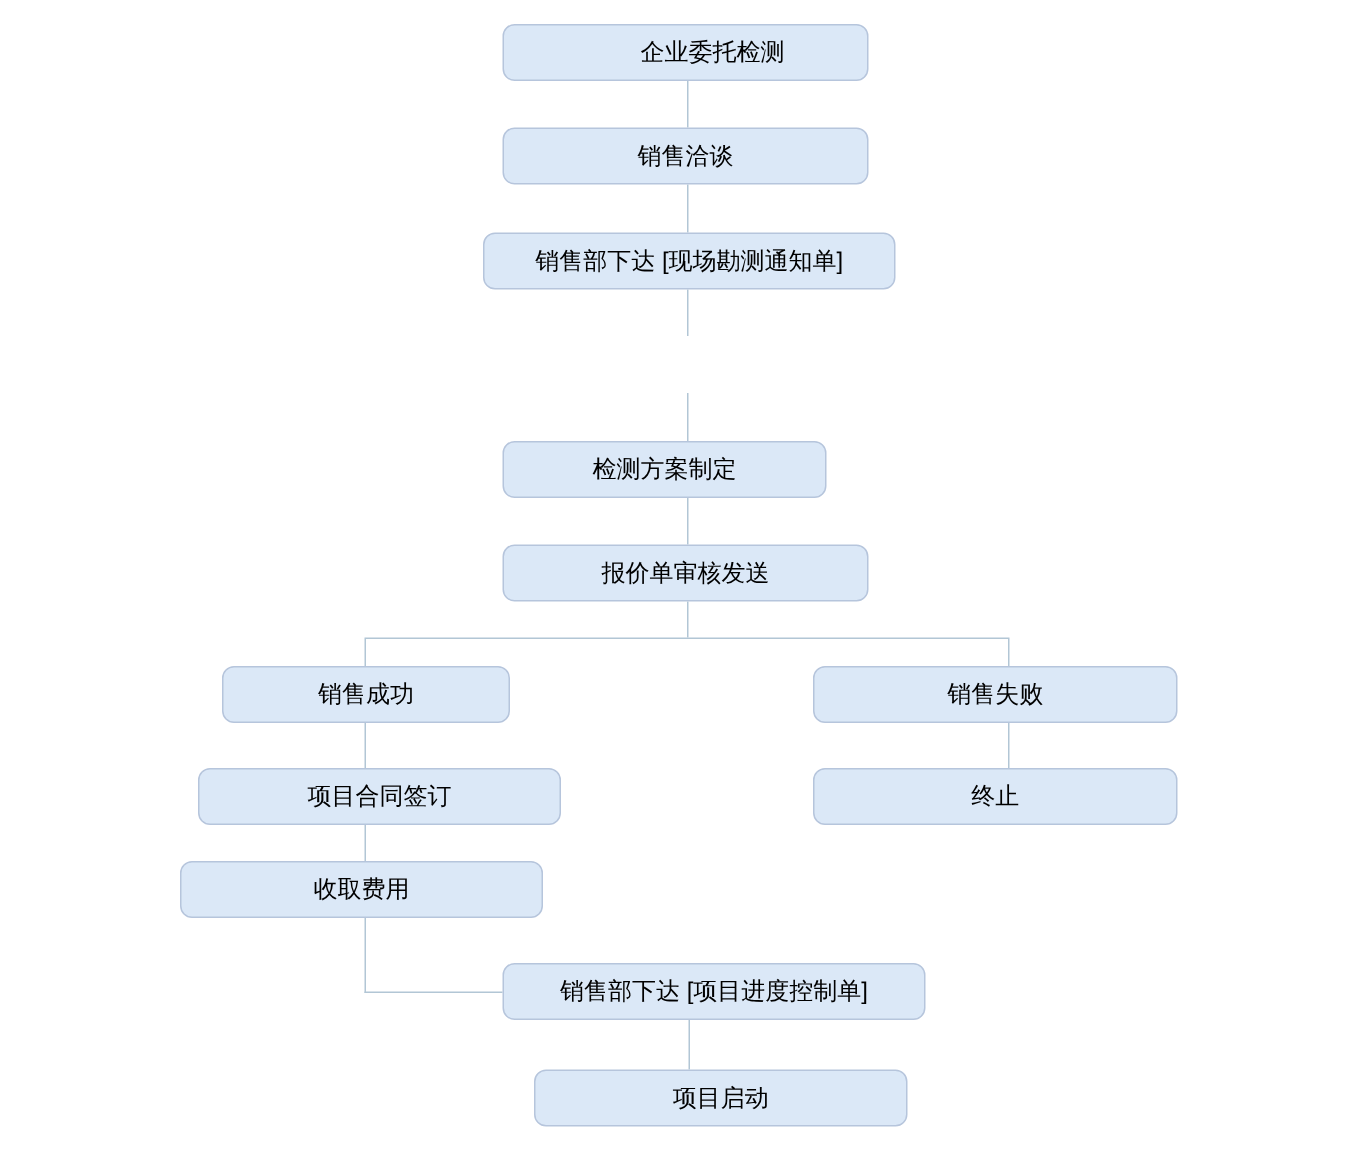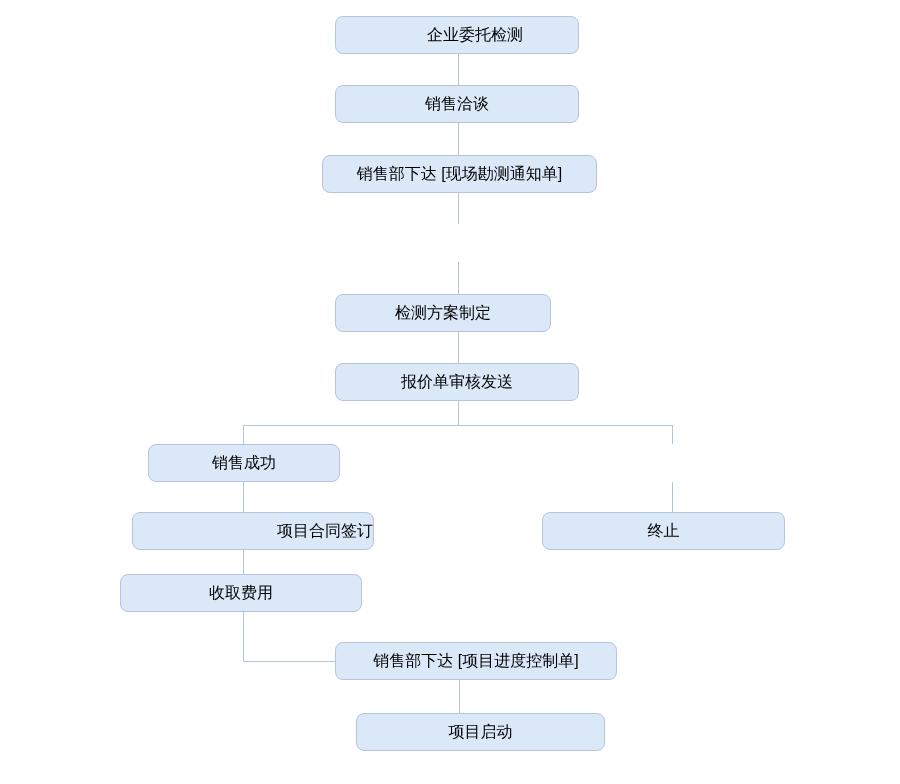--- a/index.html
+++ b/index.html
@@ -37,21 +37,21 @@
 
   
   #n1  { left: 335px; top:  16px; width: 244px; height: 38px; padding-left: 36px; }
   #n2  { left: 335px; top:  85px; width: 244px; height: 38px; }
   #n3  { left: 322px; top: 155px; width: 275px; height: 38px; }
   #n4  { left: 335px; top: 224px; width: 244px; height: 38px; }
   #n5  { left: 335px; top: 294px; width: 216px; height: 38px; }
   #n6  { left: 335px; top: 363px; width: 244px; height: 38px; }
   #n7  { left: 132px; top: 444px; width: 192px; height: 38px; margin-left: 16px; }
   #n8  { left: 542px; top: 444px; width: 243px; height: 38px; }
-  #n9  { left: 132px; top: 512px; width: 242px; height: 38px; justify-content: flex-end; }
+  #n9  { left: 132px; top: 512px; width: 242px; height: 38px; }
   #n10 { left: 542px; top: 512px; width: 243px; height: 38px; }
   #n11 { left: 120px; top: 574px; width: 242px; height: 38px; }
   #n12 { left: 335px; top: 642px; width: 282px; height: 38px; text-align: right; }
   #n13 { left: 356px; top: 713px; width: 249px; height: 38px; }
 
   
   #l1  { left: 458px; top:  54px; width:   1px; height: 31px; }
   #l2  { left: 458px; top: 123px; width:   1px; height: 32px; }
   #l3  { left: 458px; top: 193px; width:   1px; height: 31px; }
   #l4  { left: 458px; top: 262px; width:   1px; height: 32px; }
@@ -99,20 +99,23 @@
   </div>
   <div class="node" id="n5">
     <span>检测方案制定</span>
   </div>
   <div class="node" id="n6">
     <span>报价单审核发送</span>
   </div>
   <div class="node" id="n7">
     <span>销售成功</span>
   </div>
+  <div class="node" id="n8">
+    <span>销售失败</span>
+  </div>
   <div class="node" id="n9">
     <span>项目合同签订</span>
   </div>
   <div class="node" id="n10">
     <span>终止</span>
   </div>
   <div class="node" id="n11">
     <span>收取费用</span>
   </div>
   <div class="node" id="n12">

